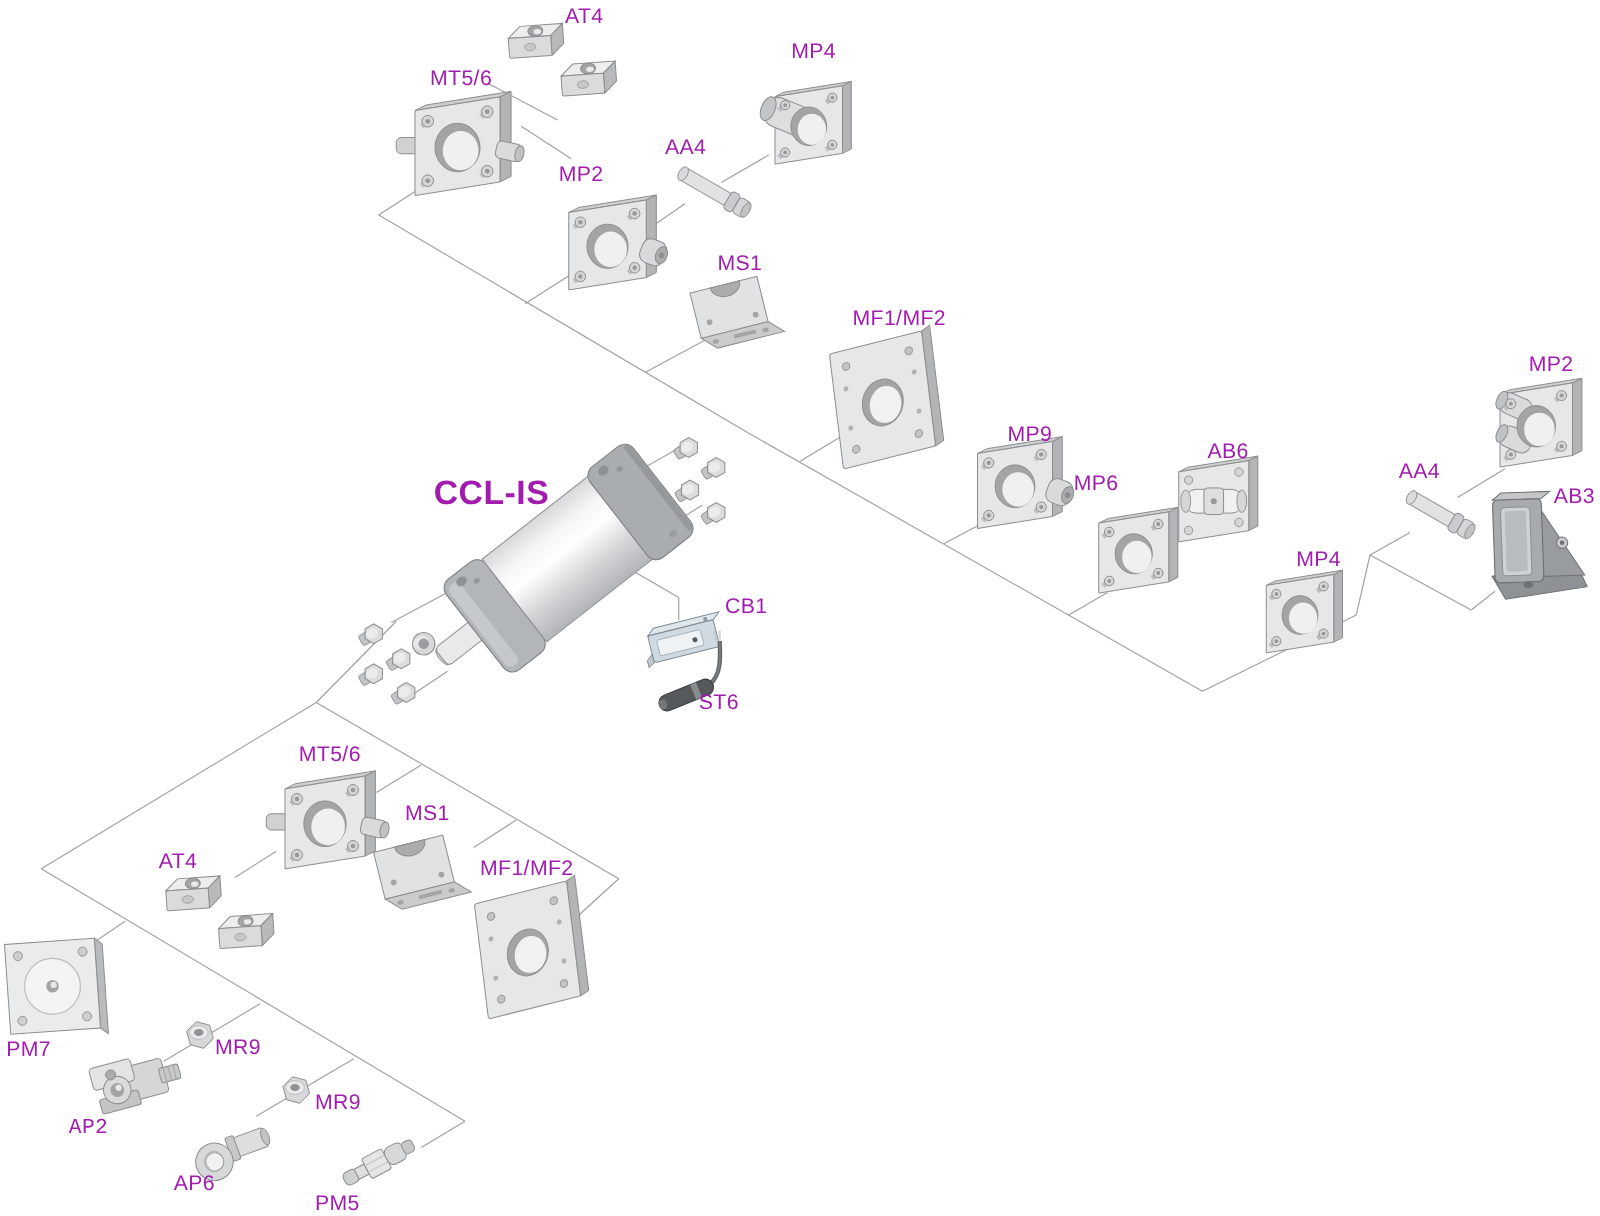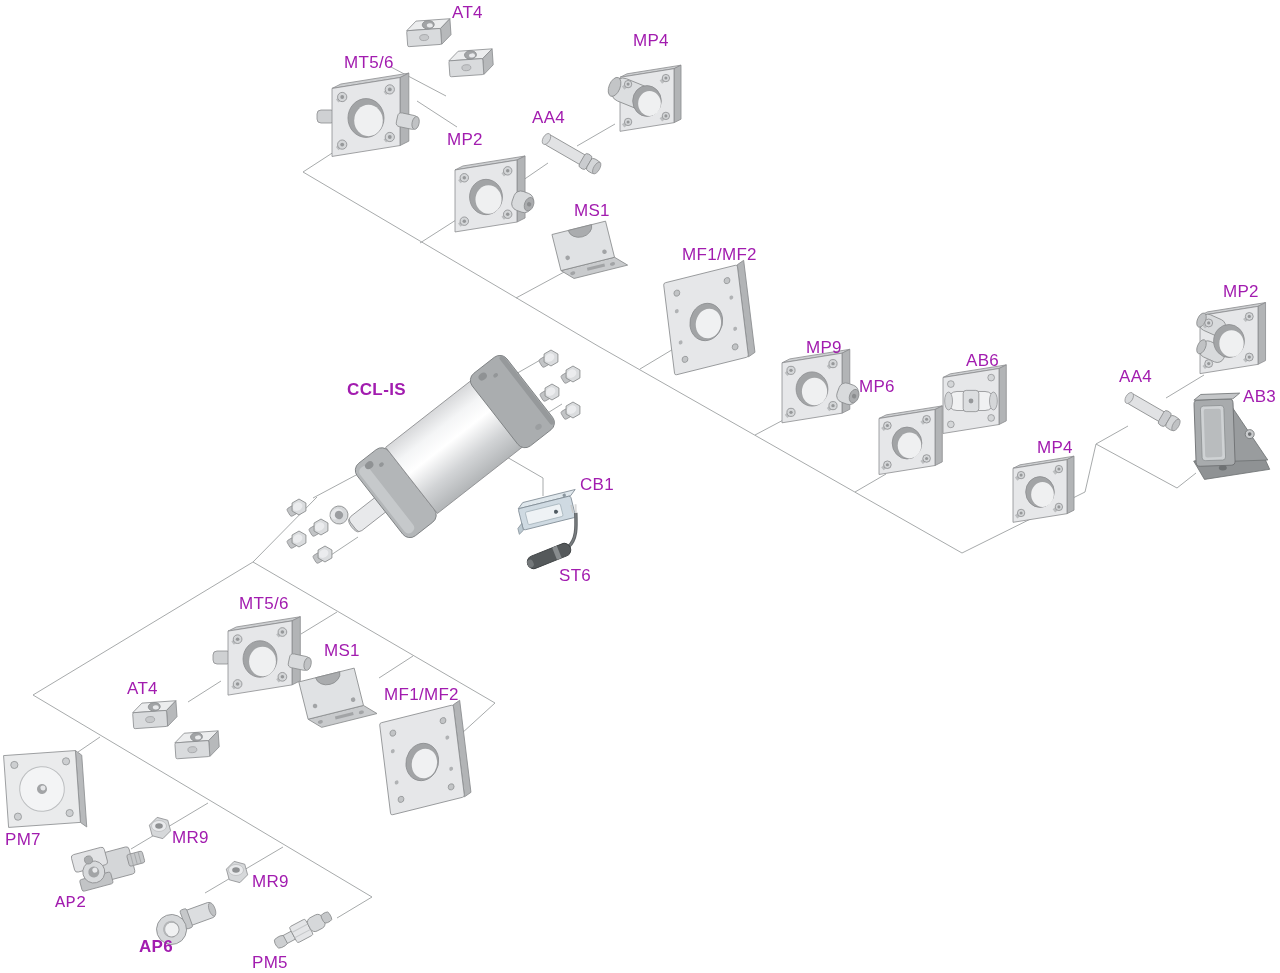--- a/index.html
+++ b/index.html
@@ -5,21 +5,21 @@
   html,body{margin:0;padding:0;background:#ffffff;}
   .stage{
     position:relative;width:1280px;height:973px;background:#ffffff;overflow:hidden;
     font-family:"Liberation Sans", sans-serif;
   }
   .stage svg{position:absolute;left:0;top:0;}
   .lbl{
     position:absolute;font-size:17px;color:#a21caf;white-space:nowrap;
     letter-spacing:0.3px;line-height:1;user-select:none;
   }
-  .lbl.bold{font-weight:bold;font-size:17px;letter-spacing:0.4px;}
+  .lbl.bold{font-weight:bold;font-size:27px;letter-spacing:0.4px;}
 </style>
 </head>
 <body>
 
 <div class="stage">
   <div id="canvas-holder">
       <svg width="1280" height="973" viewBox="0 0 1280 973">
         <defs>
           <linearGradient id="barrelGrad" x1="0" y1="-42" x2="0" y2="42" gradientUnits="userSpaceOnUse">
             <stop offset="0" stop-color="#d7d8da"></stop>
@@ -526,24 +526,24 @@
     <div class="lbl" style="left: 574px; top: 202px;">MS1</div>
     <div class="lbl" style="left: 682px; top: 246px;">MF1/MF2</div>
     <div class="lbl" style="left: 806px; top: 319px; margin-top: 20px;">MP9</div>
     <div class="lbl" style="left: 859px; top: 378px;">MP6</div>
     <div class="lbl" style="left: 966px; top: 324px; margin-top: 28px;">AB6</div>
     <div class="lbl" style="left: 1037px; top: 439px;">MP4</div>
     <div class="lbl" style="left: 1119px; top: 368px;">AA4</div>
     <div class="lbl" style="left: 1223px; top: 283px;">MP2</div>
     <div class="lbl" style="left: 1243px; top: 388px; text-align: right;">AB3</div>
     <div class="lbl" style="left: 580px; top: 476px;">CB1</div>
-    <div class="lbl" style="left: 559px; top: 567px;">ST6</div>
+    <div class="lbl" style="left: 559px; top: 553px;">ST6</div>
     <div class="lbl" style="left: 239px; top: 595px;">MT5/6</div>
     <div class="lbl" style="left: 324px; top: 642px;">MS1</div>
     <div class="lbl" style="left: 127px; top: 680px;">AT4</div>
     <div class="lbl" style="left: 384px; top: 686px;">MF1/MF2</div>
     <div class="lbl" style="left: 5px; top: 831px;">PM7</div>
     <div class="lbl" style="left: 55px; top: 894px; font-family: Liberation Mono, monospace;">AP2</div>
     <div class="lbl" style="left: 172px; top: 829px;">MR9</div>
-    <div class="lbl" style="left: 139px; top: 938px; font-weight: bold;">AP6</div>
+    <div class="lbl" style="left: 139px; top: 938px;">AP6</div>
     <div class="lbl" style="left: 252px; top: 873px;">MR9</div>
     <div class="lbl" style="left: 236px; top: 954px; margin-left: 16px;">PM5</div>
   </div>
 
 </body></html>

